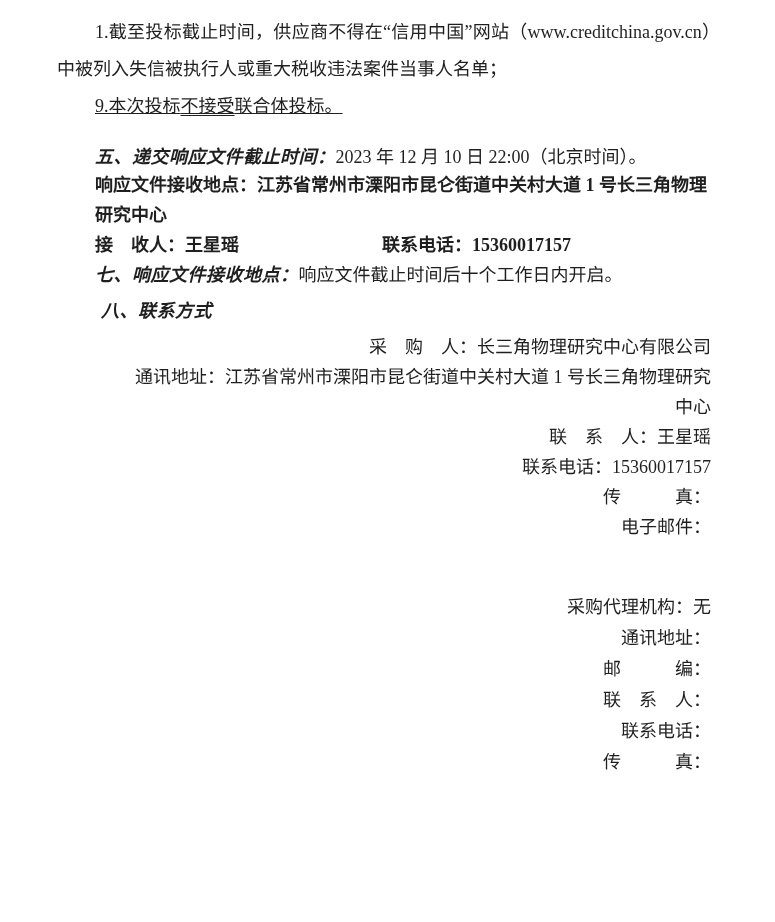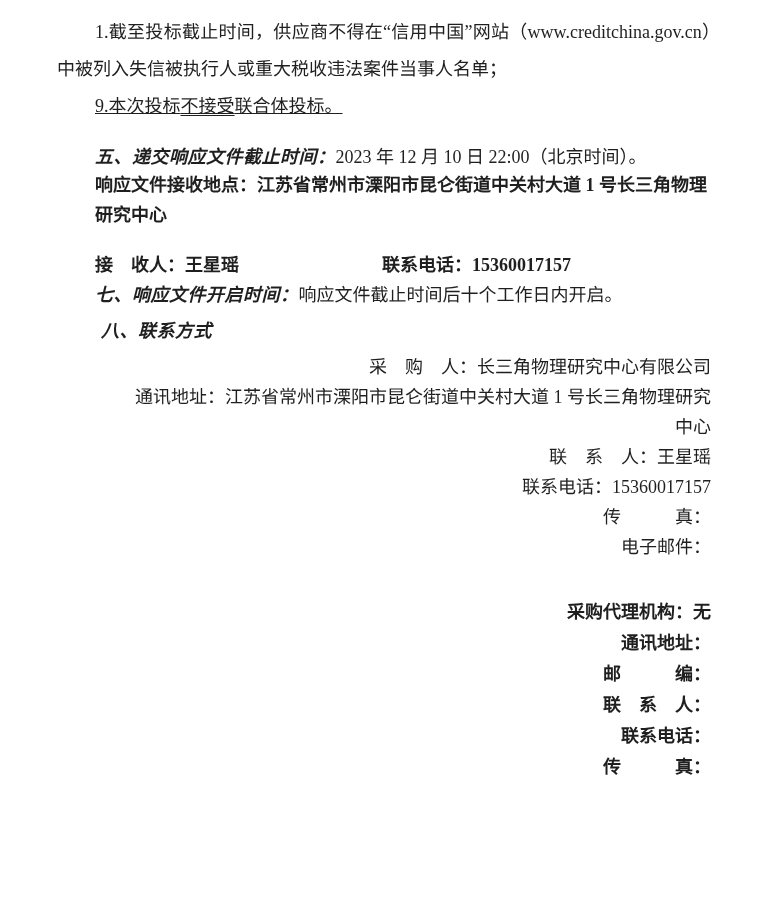--- a/index.html
+++ b/index.html
@@ -62,21 +62,20 @@
     padding-left: 38px;
     line-height: 30px;
     text-align: left;
     font-weight: bold;
   }
   .loc-line {
     margin-top: -6px;
   }
   .receiver-line {
     position: relative;
-    margin-top: 20px;
   }
   .phone-col {
     position: absolute;
     left: 325px;
     top: 0;
   }
   .h7 {
     margin: 0;
     line-height: 30px;
     text-indent: 38px;
@@ -90,22 +89,21 @@
   }
   .contact-block {
     padding-left: 67px;
   }
   .contact-row {
     line-height: 30px;
     text-align: right;
     white-space: pre-wrap;
   }
   .block2 {
-    margin-top: 35px;
-    font-weight: bold;
+    margin-top: 50px;
   }
   .block2 .contact-row {
     line-height: 31px;
   }
 </style>
 </head>
 <body>
 
 <div class="page">
   <div class="content">
@@ -126,21 +124,21 @@
     <div class="line-indent loc-line">
       <span>响应文件接收地点：</span><span>江苏省常州市溧阳市昆仑街道中关村大道 1 号长三角物理研究中心</span>
     </div>
 
     <div class="line-indent receiver-line">
       <span>接　收人：</span><span>王星瑶</span>
       <span class="phone-col"><span>联系电话：</span><span>15360017157</span></span>
     </div>
 
     <p class="h7">
-      <span class="bold-label">七、响应文件开启时间：</span><span>响应文件截止时间后十个工作日内开启。</span>
+      <span class="bold-label">七、响应文件接收地点：</span><span>响应文件截止时间后十个工作日内开启。</span>
     </p>
 
     <p class="h8">
       <span class="bold-label">八、联系方式</span>
     </p>
 
     <div class="contact-block block1">
       <div class="contact-row"><span>采　购　人：</span><span>长三角物理研究中心有限公司</span></div>
       <div class="contact-row"><span>通讯地址：</span><span>江苏省常州市溧阳市昆仑街道中关村大道 1 号长三角物理研究中心</span></div>
       <div class="contact-row"><span>联　系　人：</span><span>王星瑶</span></div>

